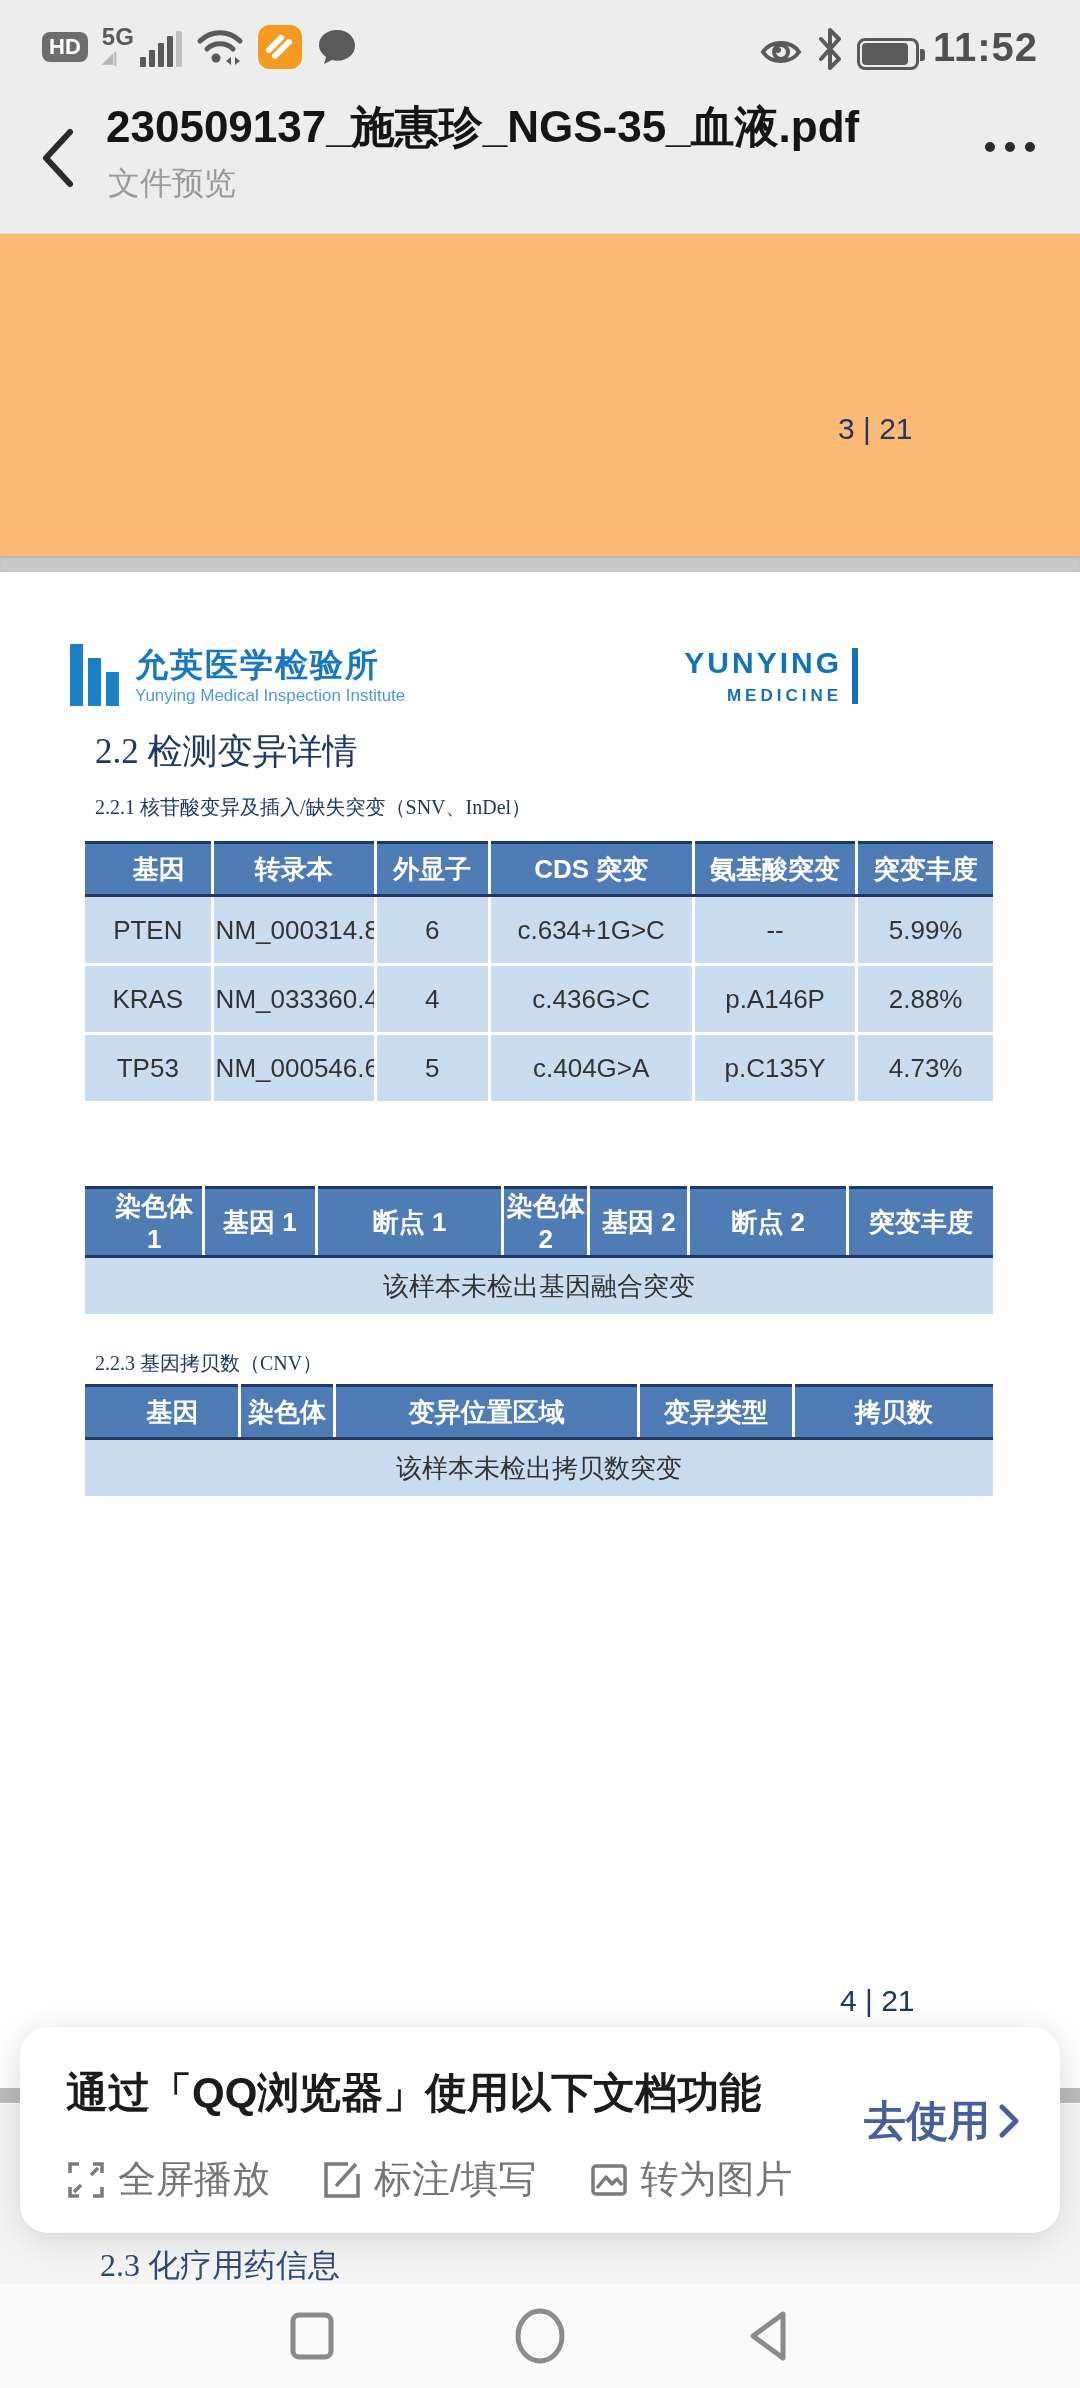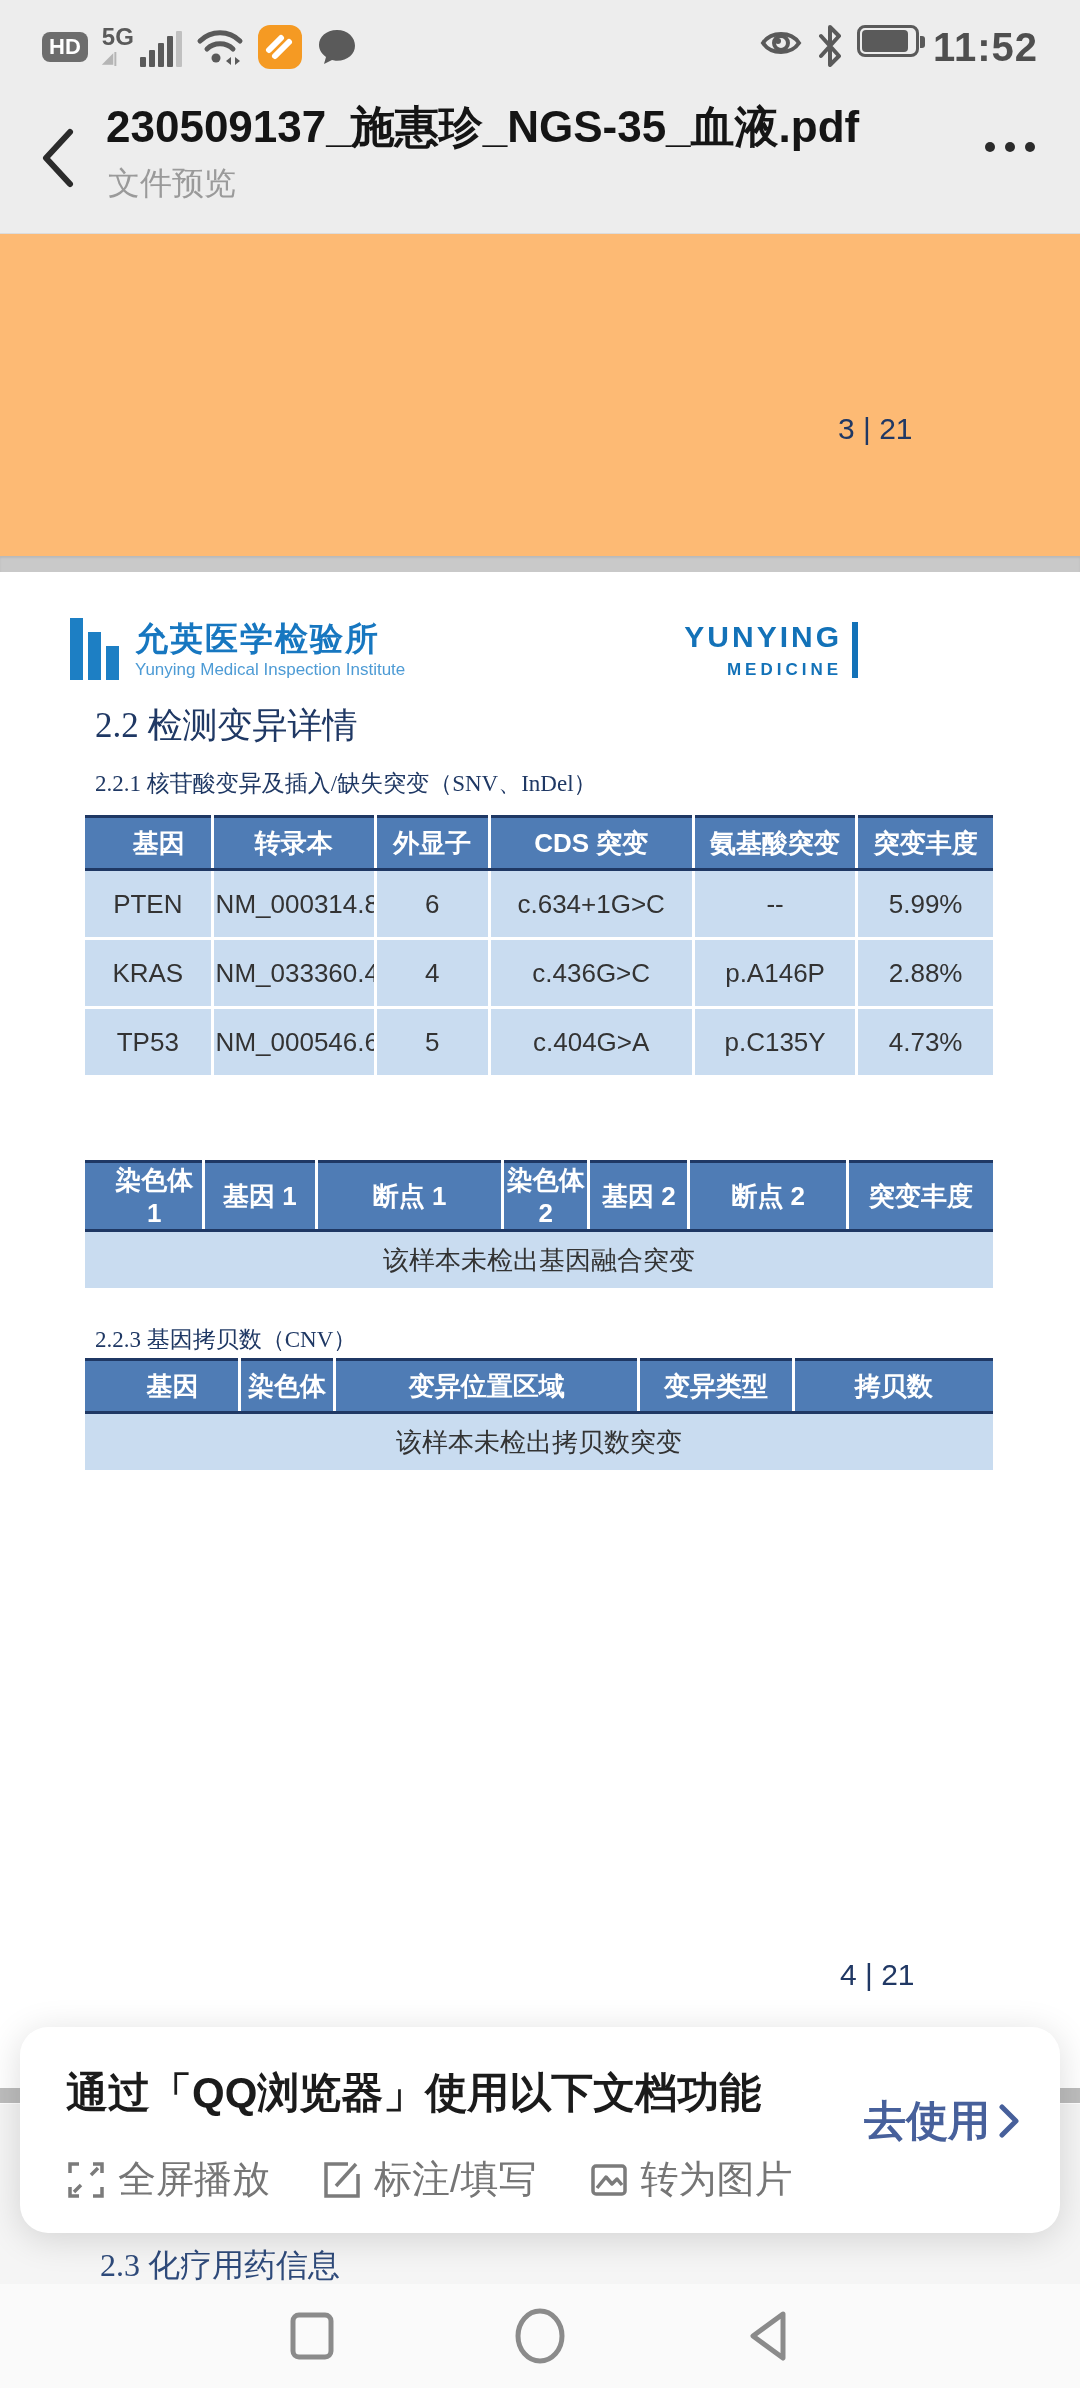--- a/index.html
+++ b/index.html
@@ -3,21 +3,21 @@
 <meta charset="utf-8">
 <style>
   html,body{margin:0;padding:0;background:#fff;}
   .screen{position:relative;width:1080px;height:2388px;overflow:hidden;
           font-family:"Liberation Sans","DejaVu Sans",sans-serif;background:#ffffff;}
 
   
   .topbar{position:absolute;top:0;left:0;width:1080px;height:233px;background:#ededed;border-bottom:1px solid #dcdcdc;}
   .statusbar{position:absolute;top:18px;left:0;width:1080px;height:58px;display:flex;align-items:center;}
   .sb-left{display:flex;align-items:center;gap:14px;margin-left:42px;}
-  .sb-right{display:flex;align-items:flex-start;gap:14px;margin-left:auto;margin-right:42px;}
+  .sb-right{display:flex;align-items:flex-end;gap:14px;margin-left:auto;margin-right:42px;}
   .hd-badge{background:#6d6d6d;color:#fff;font-weight:bold;font-size:22px;border-radius:8px;padding:4px 7px;line-height:1;}
   .net{display:flex;align-items:flex-end;gap:6px;}
   .net-5g{font-size:24px;font-weight:bold;color:#5a5a5a;line-height:.8;}
   .net-sub{font-size:15px;color:#b5b5b5;font-weight:bold;}
   .bars{display:flex;align-items:flex-end;gap:3px;height:36px;}
   .bars i{display:block;width:6px;background:#5a5a5a;border-radius:1px;}
   .bars i.dim{background:#c0c0c0;}
   .appicon{width:44px;height:44px;border-radius:12px;background:#f59a23;display:flex;align-items:center;justify-content:center;}
   .time{font-size:40px;font-weight:bold;color:#4f4f4f;letter-spacing:1px;}
   .batt{width:62px;height:32px;border:3px solid #5a5a5a;border-radius:8px;position:relative;box-sizing:border-box;background:#ededed;}
@@ -31,38 +31,38 @@
   .hsub{position:absolute;left:108px;top:78px;font-size:32px;color:#9a9a9a;}
   .menu-dots{position:absolute;right:40px;top:58px;display:flex;gap:10px;}
   .menu-dots i{width:10px;height:10px;border-radius:50%;background:#2b2b2b;display:block;}
 
   
   .page3{position:absolute;top:234px;left:0;width:1080px;height:322px;background:#fdba74;}
   .pagenum{position:absolute;font-size:30px;color:#203864;font-family:"Liberation Sans",sans-serif;}
   .page3 .pagenum{left:838px;top:178px;}
   .pagesep{position:absolute;left:0;width:1080px;height:16px;background:#c9c9c9;box-shadow:inset 0 2px 2px rgba(0,0,0,.08);}
   .sep1{top:556px;}
-  .page4{position:absolute;top:572px;left:0;width:916px;height:1524px;background:#ffffff;}
+  .page4{position:absolute;top:598px;left:0;width:916px;height:1524px;background:#ffffff;}
 
   
   .logo-row{position:absolute;top:46px;left:70px;right:58px;height:92px;}
   .logo-left{position:absolute;left:0;top:0;display:flex;align-items:flex-end;gap:16px;}
   .logo-bars{display:flex;align-items:flex-end;gap:5px;height:62px;}
   .logo-bars i{display:block;width:13px;background:#1d7fc4;}
   .logo-text .cn{font-size:33px;font-weight:bold;color:#1777c0;letter-spacing:2px;line-height:1.15;}
   .logo-text .en{font-size:17px;color:#4d9bd5;margin-top:2px;}
   .brand{position:absolute;right:0;top:4px;display:flex;align-items:stretch;gap:10px;}
   .brand-txt{display:flex;flex-direction:column;align-items:flex-end;}
   .brand-top{font-size:30px;font-weight:bold;color:#1372b8;letter-spacing:3px;line-height:1;}
   .brand-bot{font-size:17px;font-weight:bold;color:#1372b8;letter-spacing:4px;margin-top:9px;line-height:1;}
   .brand-bar{width:6px;background:#1372b8;}
 
   .sec-h{position:absolute;left:95px;font-family:"Liberation Serif","DejaVu Serif",serif;color:#1f3864;white-space:nowrap;}
   .sec-h2{font-size:35px;}
-  .sec-h3{font-size:23px;}
+  .sec-h3{font-size:20px;}
   .s22{top:130px;}
   .s221{top:196px;}
   .s222{top:548px;}
   .s223{top:752px;}
 
   
   .data-table{position:absolute;left:85px;width:908px;border-collapse:collapse;table-layout:fixed;
               border-top:3px solid #1f3864;font-family:"Liberation Sans",sans-serif;}
   .t-snv{top:243px;}
   .t-fusion{top:588px;}

